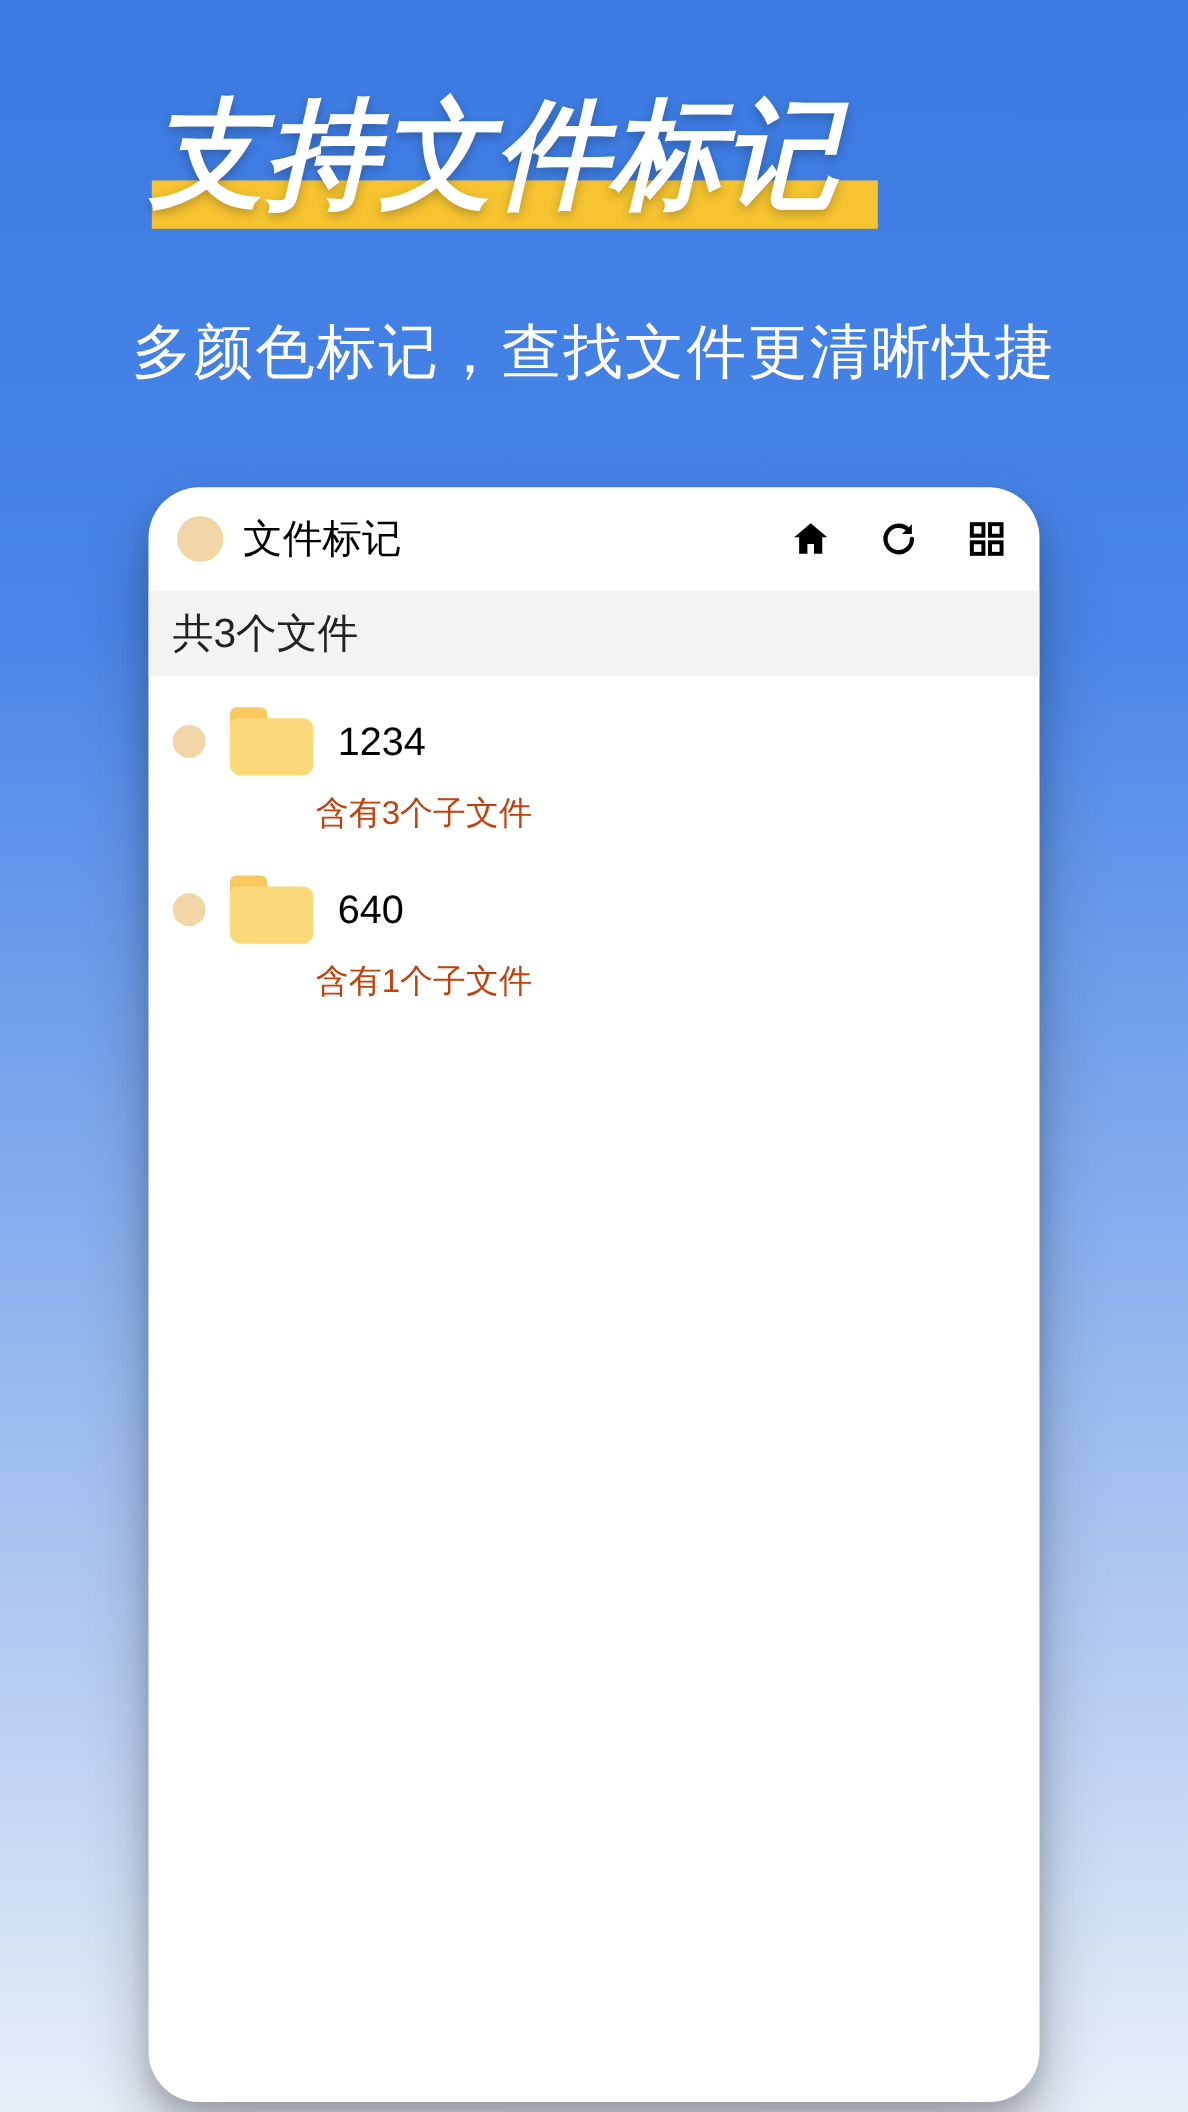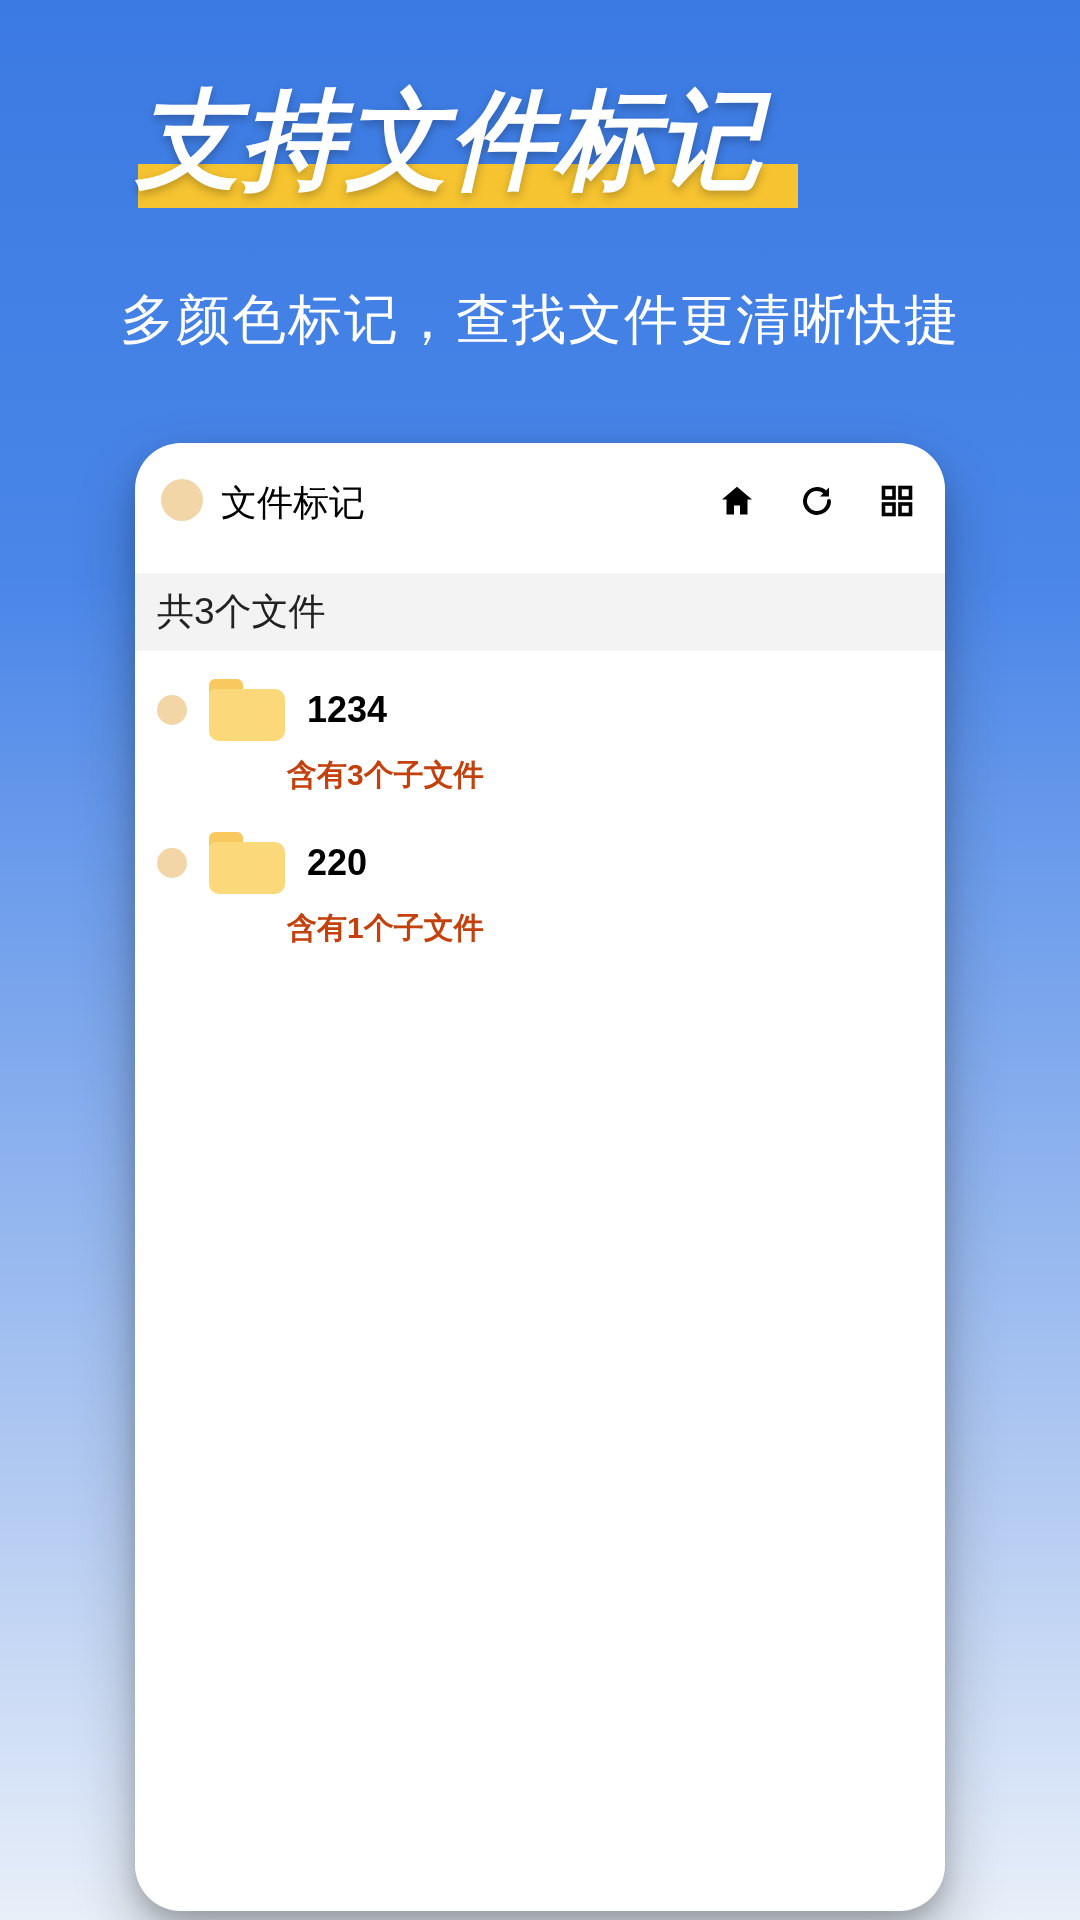--- a/index.html
+++ b/index.html
@@ -57,22 +57,22 @@
     box-shadow: 0 30px 60px rgba(0,0,0,0.25), 0 10px 20px rgba(0,0,0,0.15);
     overflow: hidden;
     display: flex;
     flex-direction: column;
   }
 
   .topbar {
     height: 94px;
     padding: 0 26px;
     display: flex;
+    align-items: center;
     gap: 18px;
-    margin-top: 36px;
   }
   .topbar .avatar {
     width: 42px;
     height: 42px;
     border-radius: 50%;
     background: #f2d6a8;
     flex-shrink: 0;
   }
   .topbar .title {
     font-size: 36px;
@@ -98,21 +98,20 @@
   }
 
   .file-list {
     padding: 10px 0 0 0;
   }
   .file-item {
     padding: 18px 14px 0 22px;
     display: flex;
     flex-direction: column;
     cursor: pointer;
-    font-weight: bold;
   }
   .file-row {
     display: flex;
     align-items: center;
     gap: 22px;
   }
   .tag-dot {
     width: 30px;
     height: 30px;
     border-radius: 50%;
@@ -207,20 +206,20 @@
       <div class="file-sub">含有3个子文件</div>
     </div>
 
     <div class="file-item">
       <div class="file-row">
         <div class="tag-dot"></div>
         <div class="folder-icon">
           <div class="tab"></div>
             <div class="body"></div>
         </div>
-        <div class="file-name">220</div>
+        <div class="file-name">640</div>
       </div>
       <div class="file-sub">含有1个子文件</div>
     </div>
 
 
   </div>
 </div>
 
 </body></html>

